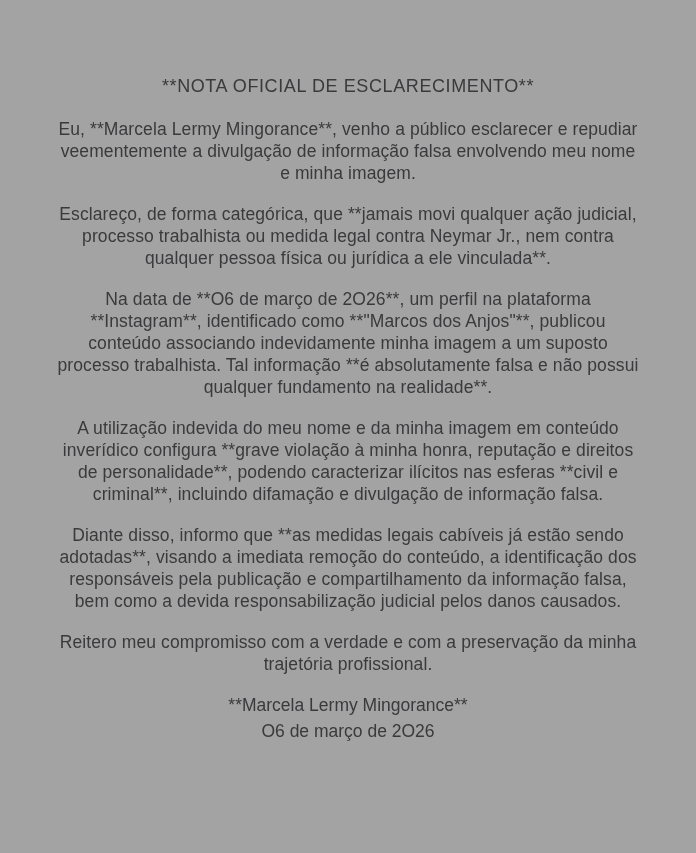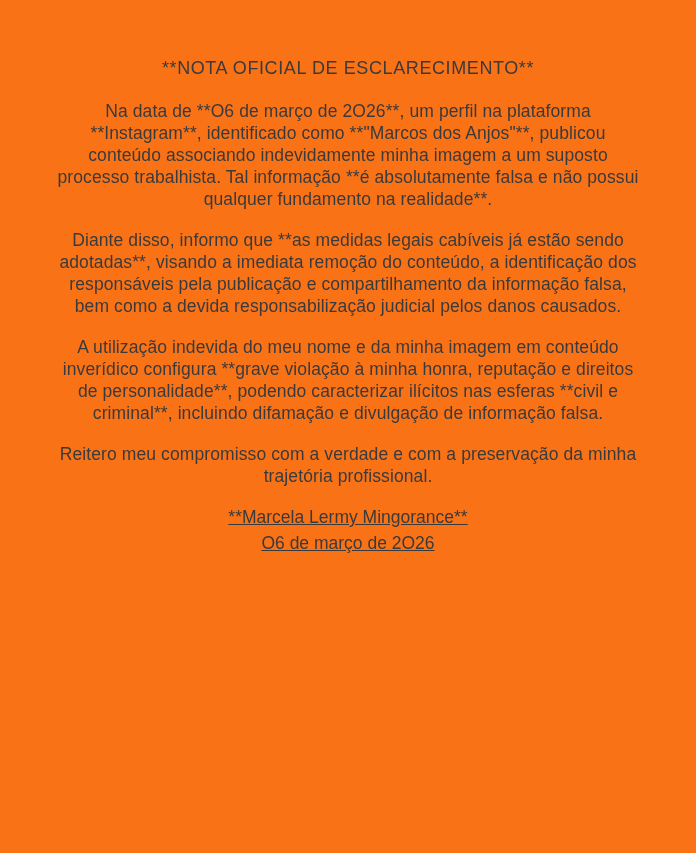--- a/index.html
+++ b/index.html
@@ -3,27 +3,27 @@
 <meta charset="utf-8">
 <style>
   html, body {
     margin: 0;
     padding: 0;
   }
   .page {
     width: 696px;
     height: 853px;
     box-sizing: border-box;
-    background: #f97316;
+    background: #a3a3a3;
     color: #3a3a3c;
     font-family: "Liberation Sans", sans-serif;
     display: flex;
     flex-direction: column;
     align-items: center;
-    padding-top: 58px;
+    padding-top: 76px;
     overflow: hidden;
   }
   .note {
     width: 100%;
     display: flex;
     flex-direction: column;
     align-items: center;
     text-align: center;
   }
   .note-title {
@@ -35,48 +35,49 @@
   }
   .note-paragraph {
     font-size: 17.5px;
     line-height: 22px;
     letter-spacing: 0.1px;
     margin: 0 0 19px 0;
     max-width: 584px;
   }
   .signature {
     margin-top: 0;
-    text-decoration: underline;
   }
   .signature-name {
     font-size: 17.5px;
     line-height: 22px;
     margin: 0 0 4px 0;
   }
   .signature-date {
     font-size: 17.5px;
     line-height: 22px;
     margin: 4px;
   }
 </style>
 </head>
 <body>
 
 <div class="page">
   <div class="note">
     <h1 class="note-title">**NOTA OFICIAL DE ESCLARECIMENTO**</h1>
 
+    <p class="note-paragraph">Eu, **Marcela Lermy Mingorance**, venho a público esclarecer e repudiar veementemente a divulgação de informação falsa envolvendo meu nome e minha imagem.</p>
 
 
+    <p class="note-paragraph">Esclareço, de forma categórica, que **jamais movi qualquer ação judicial, processo trabalhista ou medida legal contra Neymar Jr., nem contra qualquer pessoa física ou jurídica a ele vinculada**.</p>
 
     <p class="note-paragraph">Na data de **O6 de março de 2O26**, um perfil na plataforma **Instagram**, identificado como **"Marcos dos Anjos"**, publicou conteúdo associando indevidamente minha imagem a um suposto processo trabalhista. Tal informação **é absolutamente falsa e não possui qualquer fundamento na realidade**.</p>
 
+    <p class="note-paragraph">A utilização indevida do meu nome e da minha imagem em conteúdo inverídico configura **grave violação à minha honra, reputação e direitos de personalidade**, podendo caracterizar ilícitos nas esferas **civil e criminal**, incluindo difamação e divulgação de informação falsa.</p>
+
     <p class="note-paragraph">Diante disso, informo que **as medidas legais cabíveis já estão sendo adotadas**, visando a imediata remoção do conteúdo, a identificação dos responsáveis pela publicação e compartilhamento da informação falsa, bem como a devida responsabilização judicial pelos danos causados.</p>
-
-    <p class="note-paragraph">A utilização indevida do meu nome e da minha imagem em conteúdo inverídico configura **grave violação à minha honra, reputação e direitos de personalidade**, podendo caracterizar ilícitos nas esferas **civil e criminal**, incluindo difamação e divulgação de informação falsa.</p>
 
     <p class="note-paragraph">Reitero meu compromisso com a verdade e com a preservação da minha trajetória profissional.</p>
 
     <div class="signature">
       <p class="signature-name">**Marcela Lermy Mingorance**</p>
       <p class="signature-date">O6 de março de 2O26</p>
     </div>
   </div>
 </div>
 

